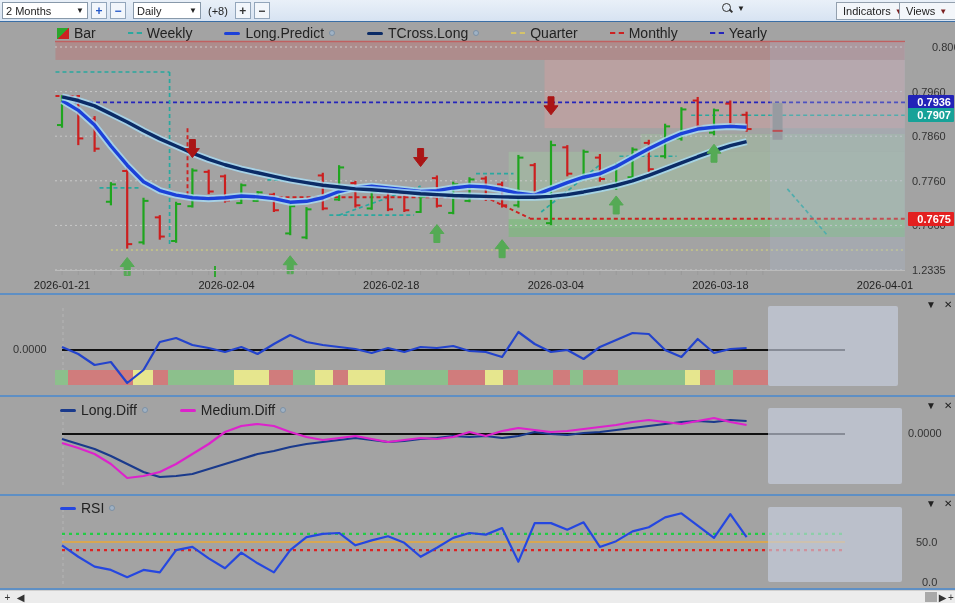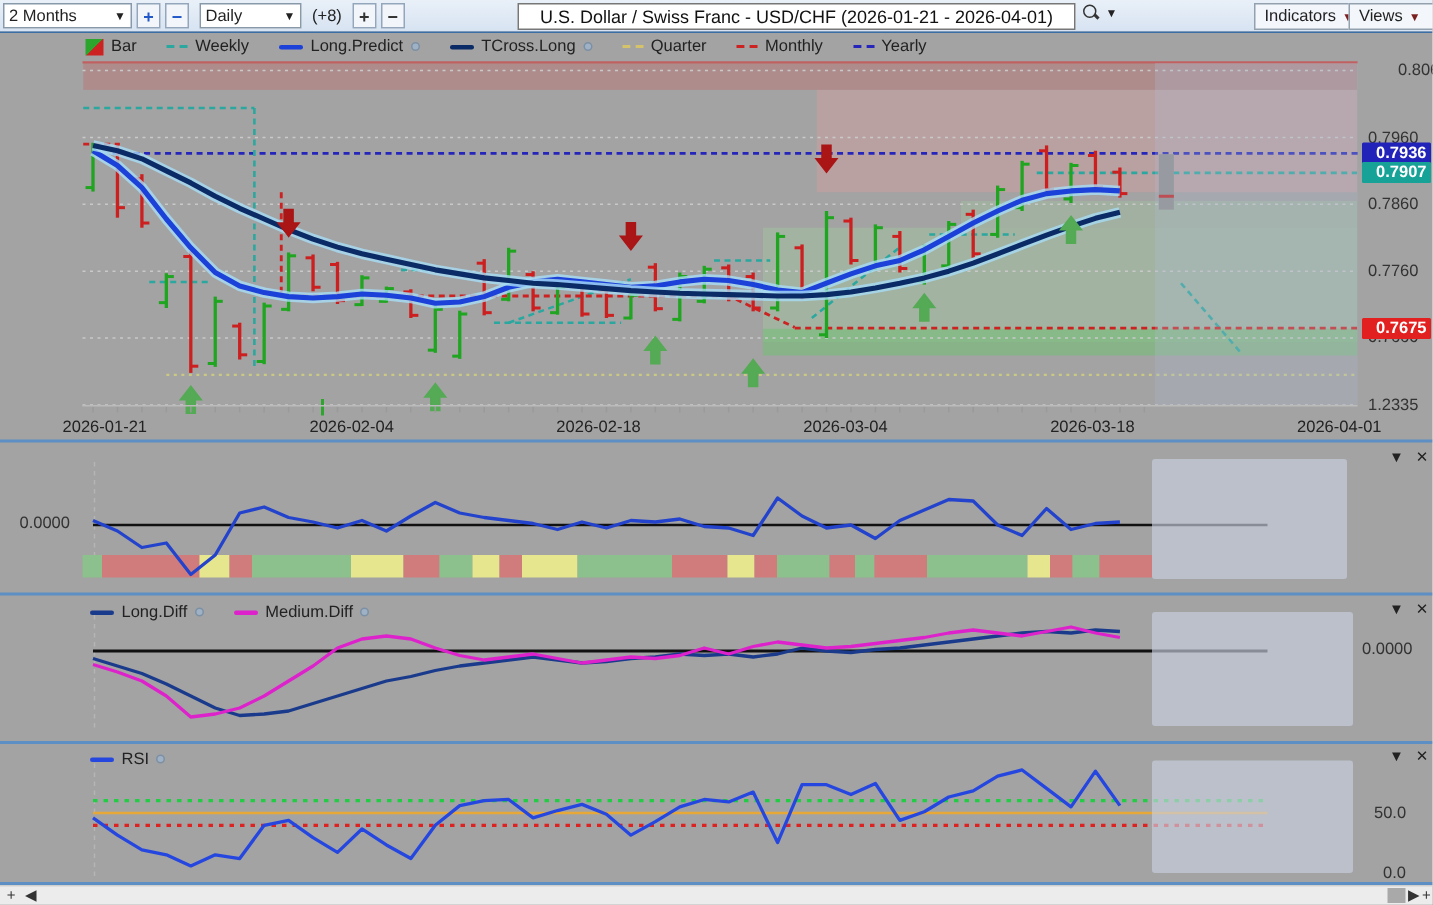--- a/index.html
+++ b/index.html
@@ -23,39 +23,39 @@
   .searchwrap { position:absolute; left:722px; top:3px; display:flex; align-items:center; gap:4px; }
   .mag { position:relative; width:11px; height:11px; }
   .mag::before { content:""; position:absolute; left:0; top:0; width:7px; height:7px; border:1.6px solid #333; border-radius:50%; }
   .mag::after { content:""; position:absolute; left:7px; top:7px; width:4px; height:1.8px; background:#333; transform:rotate(45deg); }
   .caret { font-size:8px; color:#222; }
   .rbtn { position:absolute; top:2px; height:18px; border:1px solid #93a0ae; background:#f3f6fa;
     display:flex; align-items:center; gap:4px; padding:0 6px; font-size:11px; color:#222; }
   .rbtn .car { font-size:8px; color:#7a1f1f; }
 
   
-  .legendrow { position:absolute; display:flex; align-items:flex-end; gap:20px; font-size:11px; color:#222; }
+  .legendrow { position:absolute; display:flex; align-items:flex-end; gap:32px; font-size:14px; color:#222; }
   .li { display:flex; align-items:center; gap:5px; }
   .sw-bar { width:12px; height:11px; background:linear-gradient(135deg,#2ca52c 49%,#cc2222 51%); }
   .sw-line { width:16px; height:3px; border-radius:2px; }
   .sw-dash { width:14px; border-top:2px dashed #888; }
   .sw-maxbars { width:12px; height:9px; position:relative; }
   .sw-maxbars::before { content:""; position:absolute; left:0; top:0; width:9px; height:3px; background:#2ca52c; }
   .sw-maxbars::after { content:""; position:absolute; left:3px; bottom:0; width:9px; height:3px; background:#cc2222; }
   .dot { width:6px; height:6px; border-radius:50%; background:#9fb2c5; border:1px solid #7c90a5; }
 
   
   .sep { position:absolute; left:0; width:955px; height:2px; background:#5e8fc4; }
   .panelctl { position:absolute; display:flex; gap:8px; font-size:10px; color:#222; align-items:center; }
   .panelctl span { cursor:default; }
 
   .ylabel { position:absolute; font-size:11px; color:#333; }
   .badge { position:absolute; left:908px; width:46px; height:14px; color:#fff; font-size:11px; font-weight:bold;
     display:flex; align-items:center; justify-content:flex-end; padding-right:3px; border-radius:1px; }
-  .datelabel { position:absolute; width:72px; text-align:right; font-size:11px; color:#222; }
+  .datelabel { position:absolute; width:72px; text-align:center; font-size:11px; color:#222; }
 
   svg { position:absolute; left:0; top:0; }
 
   
   .bottombar { position:absolute; left:0; top:590px; width:955px; height:13px; background:#ececec;
     border-top:1px solid #cfcfcf; font-size:10px; color:#333; }
   .bb { position:absolute; top:0; height:12px; display:flex; align-items:center; justify-content:center; }
   .thumb { position:absolute; left:925px; top:1px; width:12px; height:10px; background:#a9a9a9; }
 </style>
 </head>
@@ -70,23 +70,20 @@
     </div>
     <div class="tbtn blue">+</div>
     <div class="tbtn blue">−</div>
     <div class="select" style="width:68px;margin-left:4px">
       <span>Daily</span>
       <span class="car">▼</span>
     </div>
     <span class="count">(+8)</span>
     <div class="tbtn dark">+</div>
     <div class="tbtn dark">−</div>
-  </div>
-  <div class="titlebox">
-    <span>U.S. Dollar / Swiss Franc - USD/CHF (2026-01-21 - 2026-04-01)</span>
   </div>
   <div class="searchwrap">
     <span class="mag"></span>
     <span class="caret">▼</span>
   </div>
   <div class="rbtn" style="left:836px;width:70px">
     <span>Indicators</span>
     <span class="car">▼</span>
   </div>
   <div class="rbtn" style="left:899px;width:70px">

